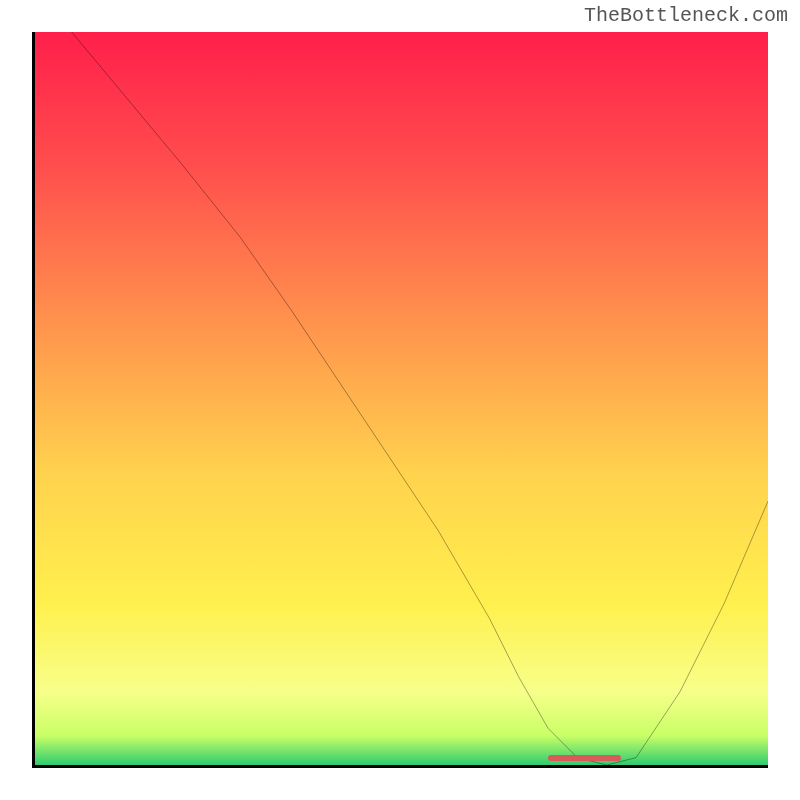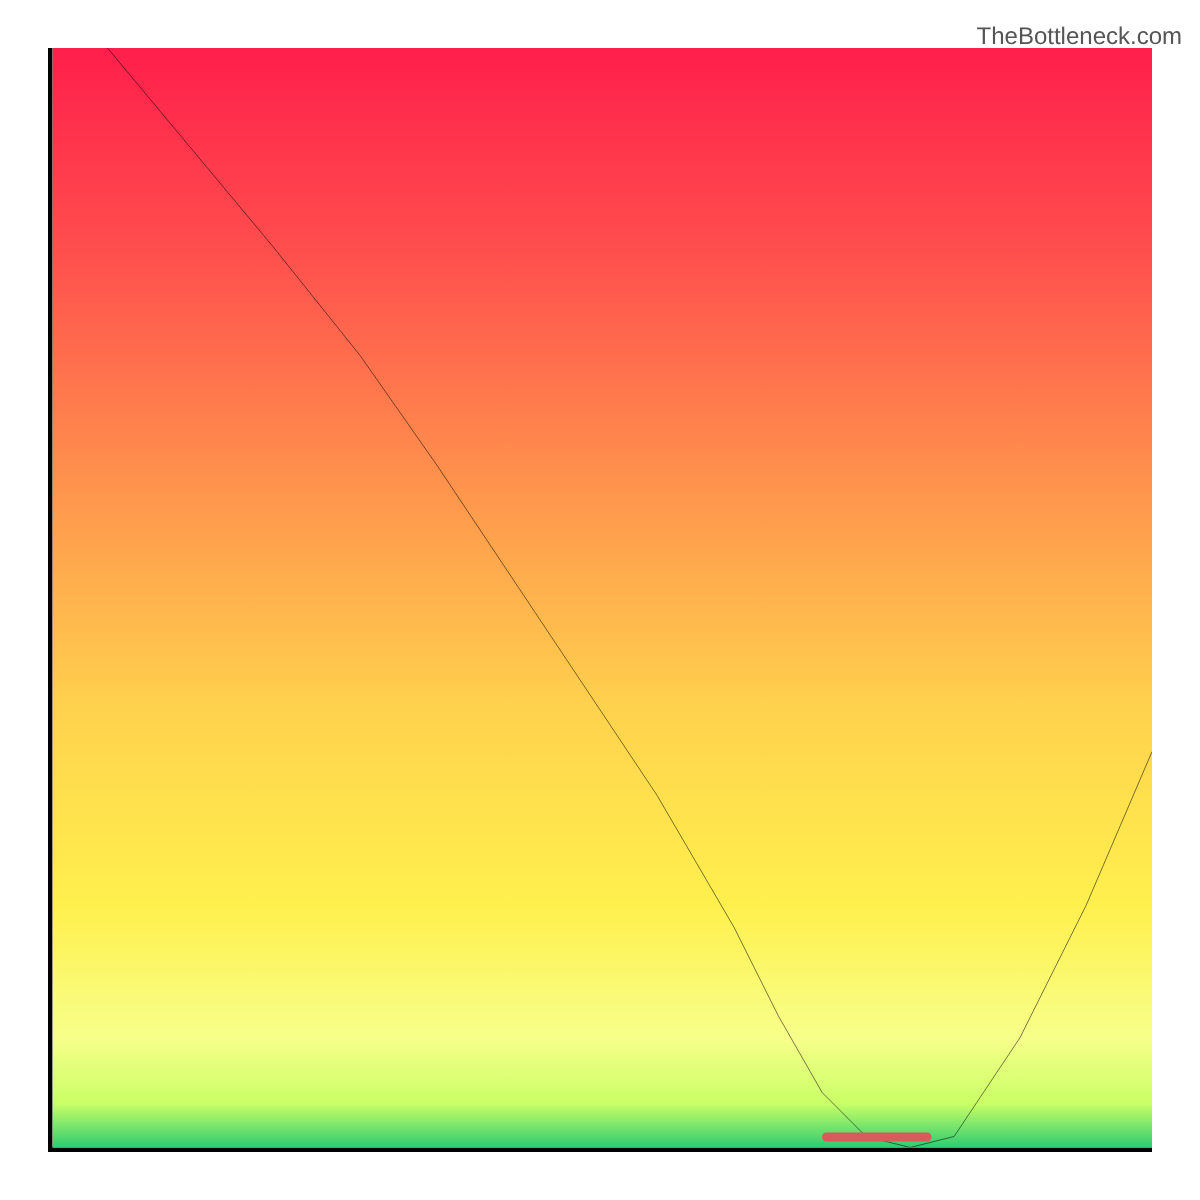--- a/index.html
+++ b/index.html
@@ -7,26 +7,27 @@
     padding: 0;
     width: 800px;
     height: 800px;
     background: #ffffff;
     font-family: Arial, Helvetica, sans-serif;
     position: relative;
     overflow: hidden;
   }
   .watermark {
     position: absolute;
-    top: 16px;
+    top: 4px;
     right: 12px;
     color: #555;
-    font-size: 16px;
+    font-size: 20px;
     font-weight: 500;
     z-index: 10;
+    font-family: Liberation Mono, monospace;
   }
   .plot-frame {
     position: absolute;
     left: 32px;
     top: 32px;
     width: 736px;
     height: 736px;
     border-left: 3px solid #000;
     border-bottom: 3px solid #000;
     box-sizing: border-box;

